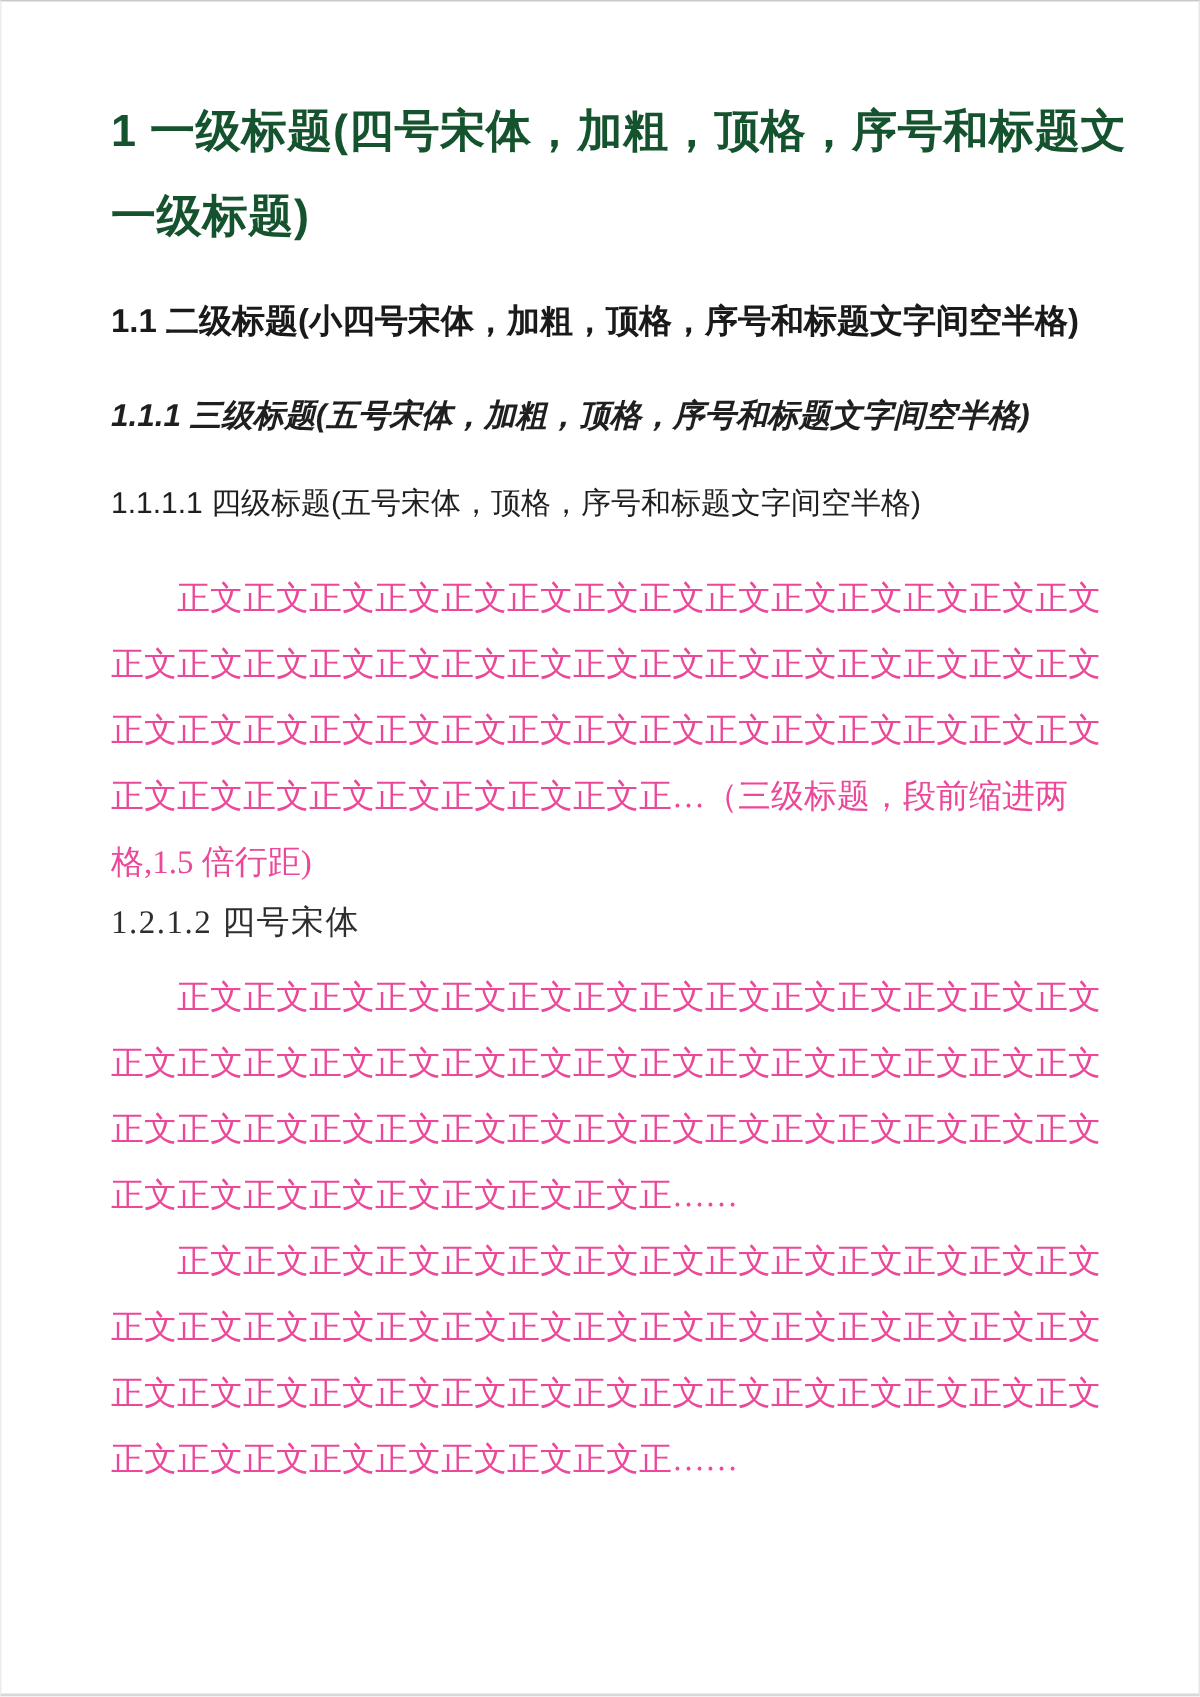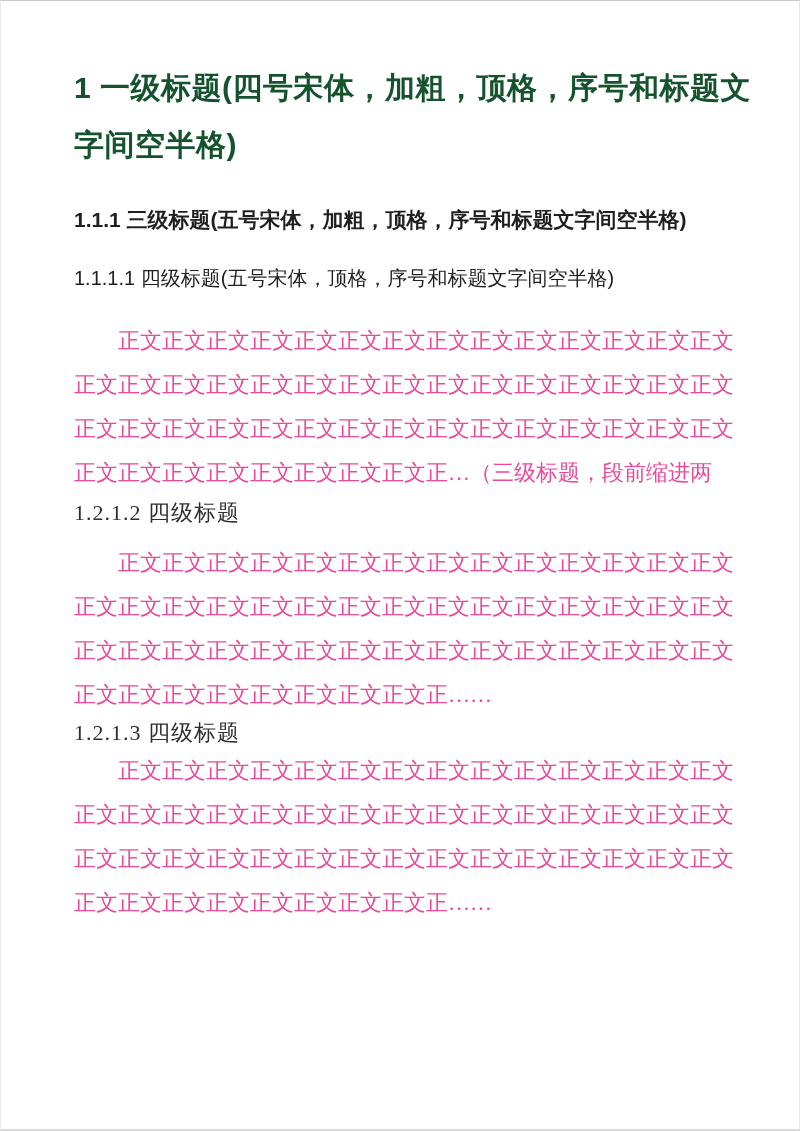--- a/index.html
+++ b/index.html
@@ -46,20 +46,21 @@
     white-space: nowrap;
   }
   .h3 {
     margin: 31px 0 0 0;
     font-family: "Liberation Sans", "DejaVu Sans", sans-serif;
     font-weight: bold;
     font-size: 21px;
     line-height: 32px;
     color: #1f1f1f;
     white-space: nowrap;
+    font-style: italic;
   }
   .h4 {
     margin: 27px 0 0 0;
     font-family: "Liberation Sans", "DejaVu Sans", sans-serif;
     font-weight: normal;
     font-size: 20px;
     line-height: 30px;
     color: #1f1f1f;
     white-space: nowrap;
   }
@@ -91,45 +92,46 @@
   }
 </style>
 </head>
 <body>
 
 <div class="page">
   <div class="content">
 
     <div class="h1">
       <span class="hline">1 一级标题(四号宋体，加粗，顶格，序号和标题文</span>
-      <span class="hline">字间空半格)</span>
+      <span class="hline">一级标题)</span>
     </div>
 
+    <div class="h2">1.1 二级标题(小四号宋体，加粗，顶格，序号和标题文字间空半格)</div>
 
     <div class="h3">1.1.1 三级标题(五号宋体，加粗，顶格，序号和标题文字间空半格)</div>
 
     <div class="h4">1.1.1.1 四级标题(五号宋体，顶格，序号和标题文字间空半格)</div>
 
     <div class="para">
       <div class="line indent">正文正文正文正文正文正文正文正文正文正文正文正文正文正文</div>
       <div class="line">正文正文正文正文正文正文正文正文正文正文正文正文正文正文正文</div>
       <div class="line">正文正文正文正文正文正文正文正文正文正文正文正文正文正文正文</div>
       <div class="line">正文正文正文正文正文正文正文正文正…（三级标题，段前缩进两</div>
+      <div class="line">格,1.5 倍行距)</div>
     </div>
 
-    <div class="h4plain">1.2.1.2 四级标题</div>
+    <div class="h4plain">1.2.1.2 四号宋体</div>
 
     <div class="para tight">
       <div class="line indent">正文正文正文正文正文正文正文正文正文正文正文正文正文正文</div>
       <div class="line">正文正文正文正文正文正文正文正文正文正文正文正文正文正文正文</div>
       <div class="line">正文正文正文正文正文正文正文正文正文正文正文正文正文正文正文</div>
       <div class="line">正文正文正文正文正文正文正文正文正……</div>
     </div>
 
-    <div class="h4plain second">1.2.1.3 四级标题</div>
 
     <div class="para flush">
       <div class="line indent">正文正文正文正文正文正文正文正文正文正文正文正文正文正文</div>
       <div class="line">正文正文正文正文正文正文正文正文正文正文正文正文正文正文正文</div>
       <div class="line">正文正文正文正文正文正文正文正文正文正文正文正文正文正文正文</div>
       <div class="line">正文正文正文正文正文正文正文正文正……</div>
     </div>
 
   </div>
 </div>

